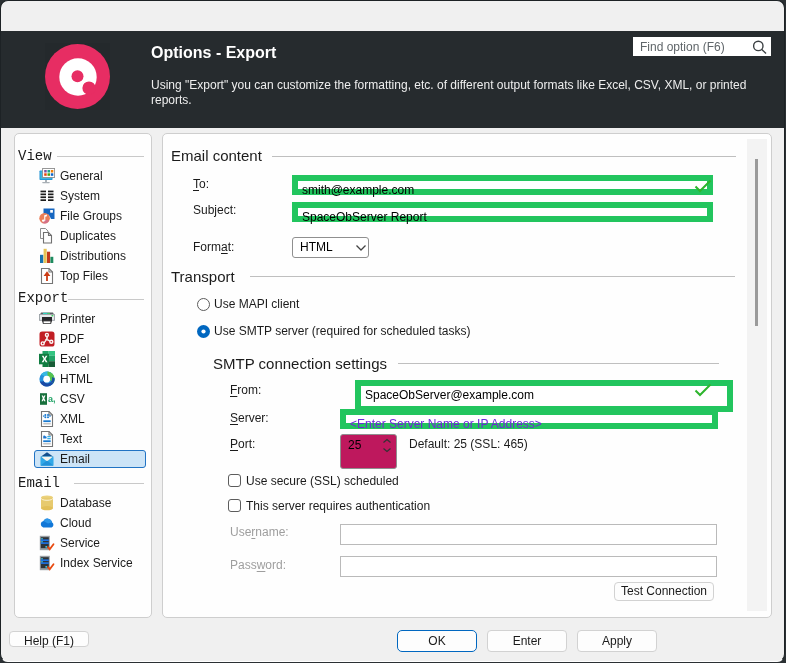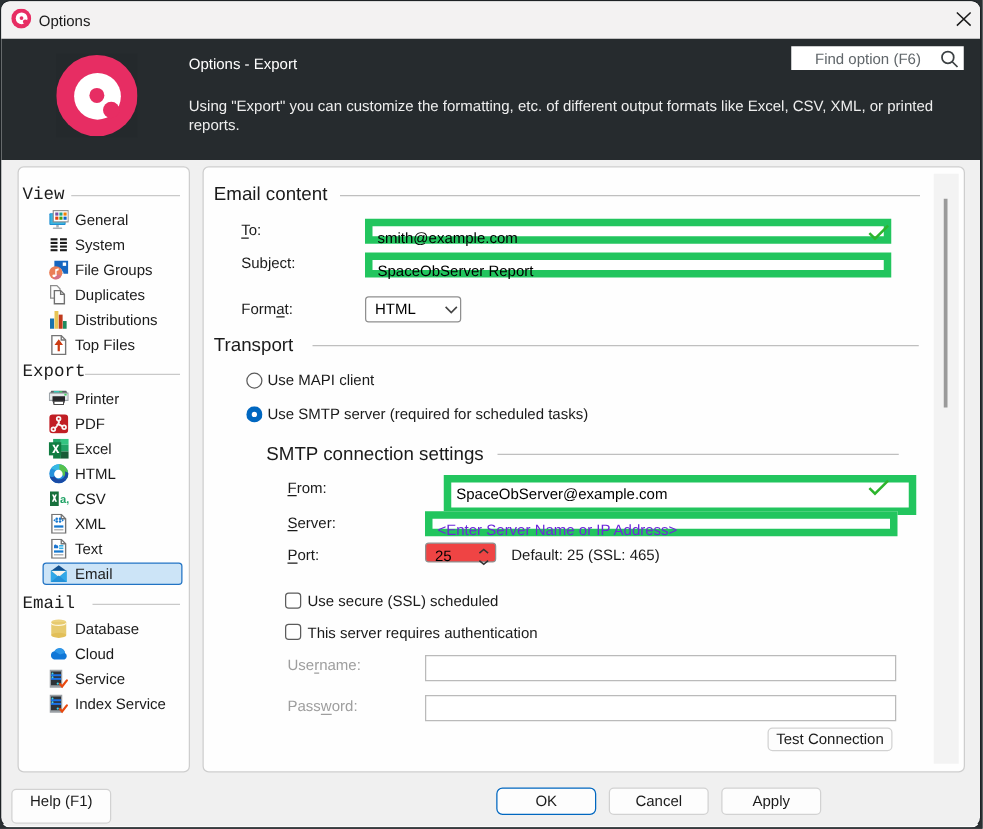--- a/index.html
+++ b/index.html
@@ -4,24 +4,24 @@
 <style>
 * { margin:0; padding:0; box-sizing:border-box; }
 html,body { width:786px; height:663px; background:#2b3033; overflow:hidden;
   font-family:"Liberation Sans", sans-serif; }
 .abs { position:absolute; }
 #dlg { position:absolute; left:0; top:0; width:785px; height:662px;
   background:#f0f0f0; border:1px solid #1d2225; border-bottom-color:#ffffff; border-radius:8px; overflow:hidden; }
 #titlebar { position:absolute; left:0; top:0; width:783px; height:30px; background:#f3f2f2; }
 #tb-title { position:absolute; left:30px; top:9px; font-size:12px; color:#191919; }
 #header { position:absolute; left:0; top:30px; width:783px; height:97px; background:#262b2e; }
-#h1 { position:absolute; left:150px; top:13px; font-size:12px; font-weight:normal; color:#ffffff; }
+#h1 { position:absolute; left:150px; top:13px; font-size:16px; font-weight:bold; color:#ffffff; }
 #desc { position:absolute; left:150px; top:47px; font-size:12px; line-height:15px; color:#eeeeee; }
 #findbox { position:absolute; left:632px; top:6px; width:138px; height:19px; background:#fff; }
-#findtext { position:absolute; left:7px; top:3px; font-size:12px; color:#60666a;margin-left:12px; }
+#findtext { position:absolute; left:7px; top:3px; font-size:12px; color:#60666a; }
 .panel { position:absolute; top:133px; height:485px; background:#fefefe;
   border:1px solid #cecece; border-radius:5px; }
 #sidebar { left:14px; width:138px; }
 #content { left:162px; width:610px; }
 .sechdr { position:absolute; font-size:14px; color:#1b1b1b;font-family:Liberation Mono, monospace; }
 .secline { position:absolute; height:1px; background:#c9c9c9; }
 .item { position:absolute; font-size:12px; color:#1b1b1b; }
 .icon { position:absolute; width:16px; height:16px; left:39px; }
 .grphdr { position:absolute; font-size:15px; color:#1b1b1b; }
 .grpline { position:absolute; height:1px; background:#bfbfbf; }
@@ -34,32 +34,20 @@
   font-size:12px; color:#1b1b1b; text-align:center; }
 u { text-decoration:underline; text-underline-offset:2px; }
 #selrow { position:absolute; left:34px; top:450px; width:112px; height:18px;
   background:#cce4f7; border:1px solid #2173c4; border-radius:3px; }
 #scrolltrack { position:absolute; left:747px; top:139px; width:20px; height:472px; background:#f3f3f3; }
 #scrollthumb { position:absolute; left:755px; top:159px; width:3px; height:167px; background:#9a9a9a; }
 </style>
 </head>
 <body>
 <div id="dlg">
-  <div id="titlebar">
-    <svg class="abs" style="left:8px;top:6px" width="16" height="16" viewBox="0 0 16 16">
-      <circle cx="8" cy="7.8" r="8" fill="#e72d63"></circle>
-      <circle cx="8.3" cy="7.6" r="4.7" fill="#ffffff"></circle>
-      <circle cx="8.2" cy="7.4" r="1.5" fill="#e72d63"></circle>
-      <circle cx="11.2" cy="10.4" r="1.9" fill="#e72d63"></circle>
-    </svg>
-    <span id="tb-title">Options</span>
-    <svg class="abs" style="left:763px;top:8px" width="14" height="13" viewBox="0 0 14 13">
-      <path d="M1.5 1 L12.5 11.5 M12.5 1 L1.5 11.5" stroke="#1b1b1b" stroke-width="1.2" fill="none"></path>
-    </svg>
-  </div>
   <div id="header">
     <div class="abs" style="left:44px;top:12px;width:65px;height:67px;background:rgba(0,0,0,0.04)"></div>
     <svg class="abs" style="left:44px;top:13px" width="65" height="65" viewBox="0 0 65 65">
       <circle cx="32.5" cy="32.5" r="32.5" fill="#e72d63"></circle>
       <circle cx="33" cy="33" r="18.7" fill="#ffffff"></circle>
       <circle cx="32.5" cy="32.3" r="6" fill="#e72d63"></circle>
       <circle cx="44" cy="44" r="6.6" fill="#e72d63"></circle>
     </svg>
     <div id="h1">Options - Export</div>
     <div id="desc">Using "Export" you can customize the formatting, etc. of different output formats like Excel, CSV, XML, or printed<br>reports.</div>
@@ -286,21 +274,21 @@
   <div class="grpline" style="left:398px;top:363px;width:321px"></div>
 
   <div class="lbl" style="left:230px;top:384px;line-height:13px"><u>F</u>rom:</div>
   <div class="inp" style="left:355px;top:380px;width:378px;height:32px">SpaceObServer@example.com</div>
   <svg class="abs" style="left:694px;top:383px" width="18" height="14" viewBox="0 0 18 14">
     <path d="M1.5 7.5 L6 12 L16.5 1.5" fill="none" stroke="#2db52d" stroke-width="2"></path>
   </svg>
   <div class="lbl" style="left:230px;top:412px;line-height:13px"><u>S</u>erver:</div>
   <div class="inp" style="left:340px;top:409px;width:378px;height:20px;color:#6d28d9">&lt;Enter Server Name or IP Address&gt;</div>
   <div class="lbl" style="left:230px;top:438px;line-height:13px"><u>P</u>ort:</div>
-  <div class="abs" style="left:340px;top:434px;width:57px;height:16px;background:#ef4444;border:1px solid #8f8f8f;border-radius:3px;font-size:12px;line-height:20px;padding-left:7px">25</div>
+  <div class="abs" style="left:340px;top:434px;width:57px;height:35px;background:#be185d;border:1px solid #8f8f8f;border-radius:3px;font-size:12px;line-height:20px;padding-left:7px">25</div>
   <svg class="abs" style="left:380px;top:438px" width="14" height="15" viewBox="0 0 14 15">
     <path d="M3.5 4.5 L7 1.5 L10.5 4.5" fill="none" stroke="#333" stroke-width="1.2"></path>
     <path d="M3.5 10.5 L7 13.5 L10.5 10.5" fill="none" stroke="#333" stroke-width="1.2"></path>
   </svg>
   <div class="lbl" style="left:409px;top:438px;line-height:13px">Default: 25 (SSL: 465)</div>
 
   <div class="abs" style="left:228px;top:474px;width:13px;height:13px;border:1px solid #5c5c5c;border-radius:3px;background:#fff"></div>
   <div class="lbl" style="left:246px;top:475px;line-height:13px">Use secure (SSL) scheduled</div>
   <div class="abs" style="left:228px;top:499px;width:13px;height:13px;border:1px solid #5c5c5c;border-radius:3px;background:#fff"></div>
   <div class="lbl" style="left:246px;top:500px;line-height:13px">This server requires authentication</div>
@@ -308,17 +296,17 @@
   <div class="lbl-dis" style="left:230px;top:525.5px;line-height:13px">Use<u>r</u>name:</div>
   <div class="inp-dis" style="left:340px;top:524px;width:377px;height:21px"></div>
   <div class="lbl-dis" style="left:230px;top:559px;line-height:13px">Pass<u>w</u>ord:</div>
   <div class="inp-dis" style="left:340px;top:556px;width:377px;height:21px"></div>
 
   <div class="btn" style="left:614px;top:582px;width:100px;height:19px;line-height:17px">Test Connection</div>
   <div id="scrolltrack"></div>
   <div id="scrollthumb"></div>
 </div>
 <div id="bottombtns">
-  <div class="btn" style="left:9px;top:631px;width:80px;height:28px;line-height:18px">Help (F1)</div>
+  <div class="btn" style="left:9px;top:631px;width:80px;height:16px;line-height:18px">Help (F1)</div>
   <div class="btn" style="left:397px;top:630px;width:80px;height:22px;line-height:20px;border-color:#0067c0;border-radius:5px">OK</div>
-  <div class="btn" style="left:487px;top:630px;width:80px;height:22px;line-height:20px">Cancel</div>
+  <div class="btn" style="left:487px;top:630px;width:80px;height:22px;line-height:20px">Enter</div>
   <div class="btn" style="left:577px;top:630px;width:80px;height:22px;line-height:20px">Apply</div>
 </div>
 
 </body></html>

